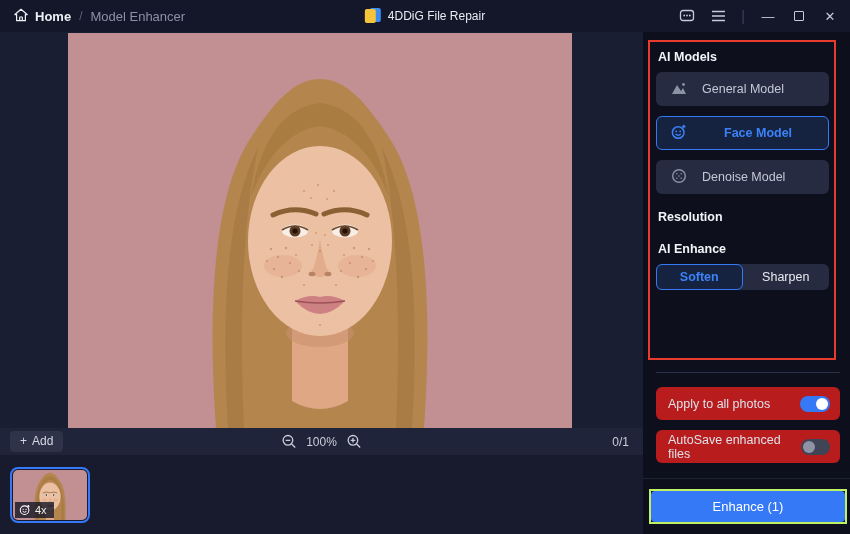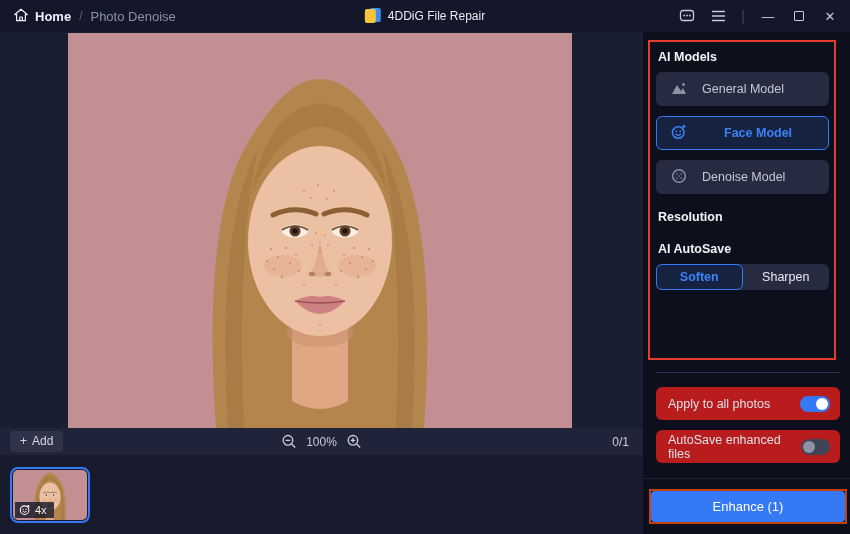--- a/index.html
+++ b/index.html
@@ -53,21 +53,21 @@
   .seg-opt{flex:1;display:flex;align-items:center;justify-content:center;font-size:12.5px;color:#e8eaf0;cursor:pointer;border-radius:6px;border:1.5px solid transparent;}
   .seg-opt.selected{background:#152340;border-color:#3579f6;color:#3b82f7;font-weight:bold;}
   .divider{position:absolute;left:13px;right:10px;height:1px;background:#2c3147;}
   .toggle-panel{position:absolute;left:13px;right:10px;height:33px;background:#b91c1c;border-radius:6px;display:flex;align-items:center;justify-content:space-between;padding:0 10px 0 12px;font-size:12.5px;color:#dde1ea;}
   .toggle{width:30px;height:16px;border-radius:8px;position:relative;cursor:pointer;}
   .toggle.on{background:#3579f6;}
   .toggle.on .knob{position:absolute;right:2px;top:2px;width:12px;height:12px;border-radius:50%;background:#ffffff;}
   .toggle.off{background:#3f4457;}
   .toggle.off .knob{position:absolute;left:2px;top:2px;width:12px;height:12px;border-radius:50%;background:#8e93a5;}
   .seam{position:absolute;left:0;right:0;top:446px;height:1px;background:#1e2235;}
-  .enhance-wrap{position:absolute;left:6px;right:3px;bottom:10px;border:2px solid #c2410c;}
+  .enhance-wrap{position:absolute;left:6px;right:3px;bottom:10px;border:2px solid #bef264;}
   .enhance-btn{display:block;width:100%;height:31px;background:#3579f6;border:none;border-radius:4px;color:#ffffff;font-size:13px;font-family:"Liberation Sans",sans-serif;cursor:pointer;}
 </style>
 </head>
 <body>
 
 <svg width="0" height="0" style="position:absolute">
   <defs>
     <symbol id="portrait" viewBox="0 0 504 395" preserveAspectRatio="xMidYMid slice">
       <rect width="504" height="395" fill="#c28f92"></rect>
       <path d="M148,395 C138,250 150,150 186,100 C212,60 232,46 252,46 C272,46 292,60 318,100 C354,150 366,250 356,395 Z" fill="#b5854e"></path>
@@ -139,21 +139,21 @@
   <div class="breadcrumb">
     <span class="home">
       <span>
         <svg width="14" height="14" viewBox="0 0 16 16">
             <path d="M8 1.5 L15 7.5 L13 7.5 L13 14.5 L3 14.5 L3 7.5 L1 7.5 Z M6.5 14.5 L6.5 10.5 Q8 9.5 9.5 10.5 L9.5 14.5" fill="none" stroke="#eef0f5" stroke-width="1.4" stroke-linejoin="round"></path>
           </svg>
       </span>
       <span>Home</span>
     </span>
     <span class="crumb-sep">/</span>
-    <span class="crumb-page">Photo Denoise</span>
+    <span class="crumb-page">Model Enhancer</span>
   </div>
 
   <div class="app-title">
     <span class="logo">
         <span class="back"></span>
         <span class="front"></span>
       </span>
     <span>4DDiG File Repair</span>
   </div>
 
@@ -268,21 +268,21 @@
             <circle cx="8" cy="8" r="0.8" fill="#8a92a6"></circle>
             <circle cx="5.8" cy="10.2" r="0.8" fill="#8a92a6"></circle>
             <circle cx="10.2" cy="10.2" r="0.8" fill="#8a92a6"></circle>
           </svg>
       </span>
       <span>Denoise Model</span>
     </div>
 
     <div class="sec-head" style="margin-top:16px;">Resolution</div>
 
-    <div class="sec-head" style="margin-top:18px;">AI AutoSave</div>
+    <div class="sec-head" style="margin-top:18px;">AI Enhance</div>
     <div class="seg">
       <div class="seg-opt selected">Soften</div>
       <div class="seg-opt">Sharpen</div>
     </div>
   </div>
 
   <div class="divider" style="top:340px;"></div>
 
   <div class="toggle-panel" style="top:355px;">
     <span>Apply to all photos</span>

